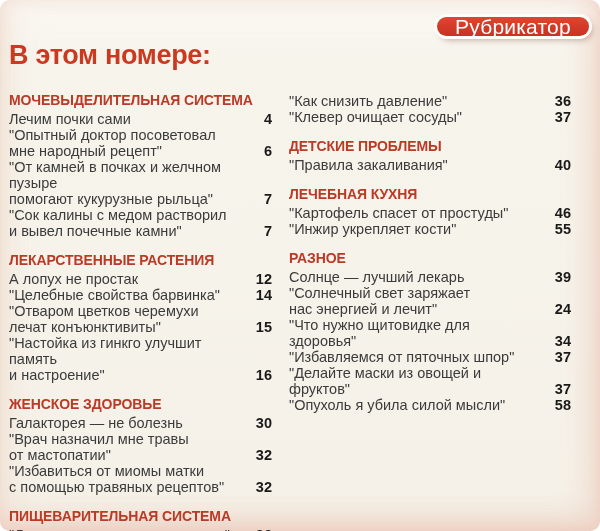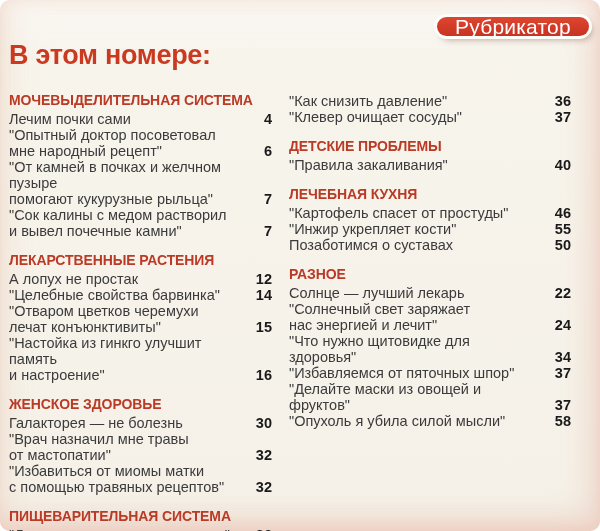--- a/index.html
+++ b/index.html
@@ -182,30 +182,26 @@
       <div class="toc-section">
         <h3 class="section-header">ЛЕЧЕБНАЯ КУХНЯ</h3>
         <div class="toc-entry">
           <span class="entry-title">"Картофель спасет от простуды"</span>
           <span class="entry-page">46</span>
         </div>
         <div class="toc-entry">
           <span class="entry-title">"Инжир укрепляет кости"</span>
           <span class="entry-page">55</span>
         </div>
-        <div class="toc-entry">
-          <span class="entry-title">Позаботимся о суставах</span>
-          <span class="entry-page">50</span>
-        </div>
       </div>
       <div class="toc-section">
         <h3 class="section-header">РАЗНОЕ</h3>
         <div class="toc-entry">
           <span class="entry-title">Солнце — лучший лекарь</span>
-          <span class="entry-page">22</span>
+          <span class="entry-page">39</span>
         </div>
         <div class="toc-entry">
           <span class="entry-title">"Солнечный свет заряжает
 нас энергией и лечит"</span>
           <span class="entry-page">24</span>
         </div>
         <div class="toc-entry">
           <span class="entry-title">"Что нужно щитовидке для здоровья"</span>
           <span class="entry-page">34</span>
         </div>

